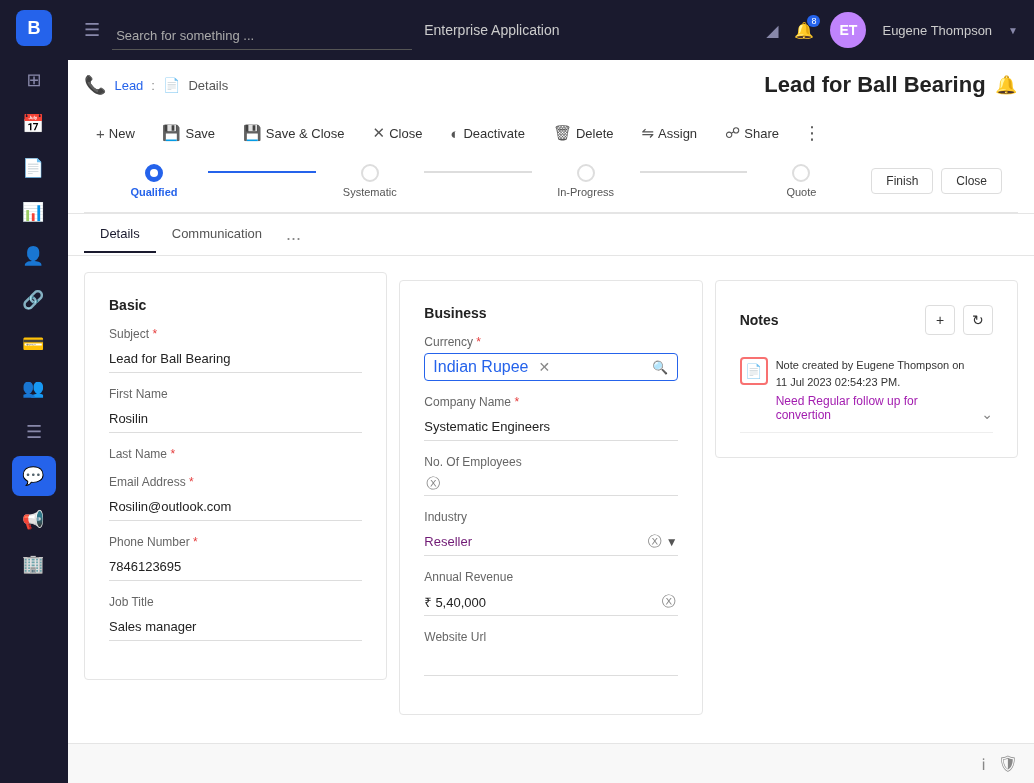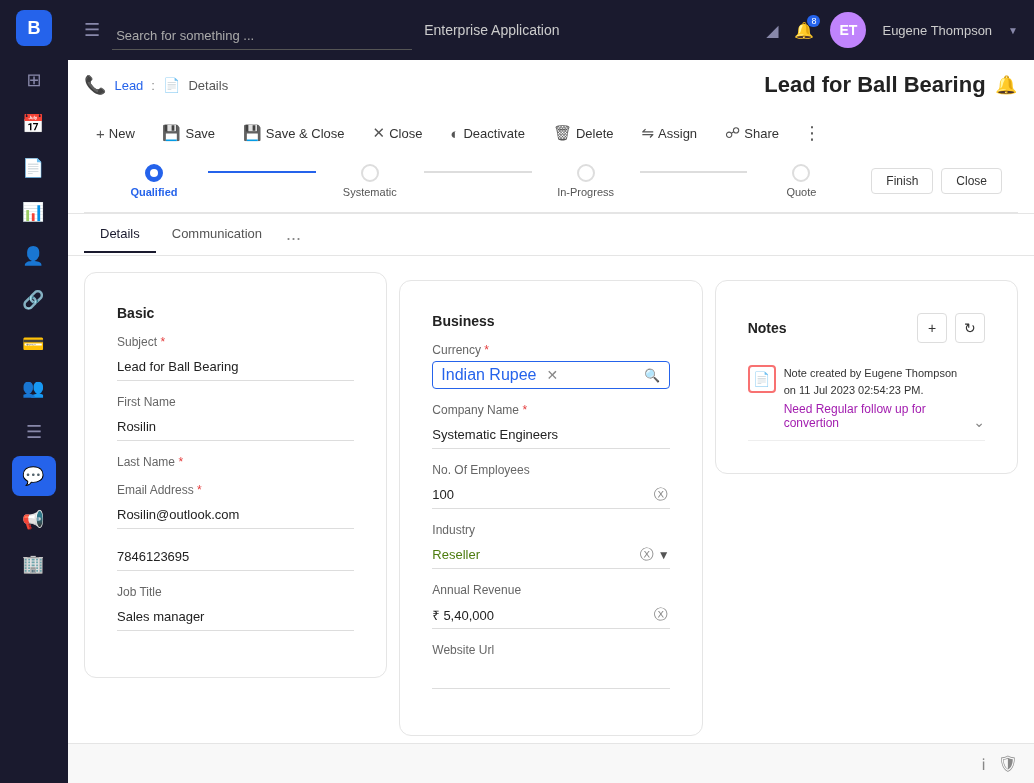--- a/index.html
+++ b/index.html
@@ -211,22 +211,22 @@
     
     .form-body {
       display: flex;
       gap: 0;
       padding: 16px;
       align-items: flex-start;
     }
     .form-section {
       background: #fff;
       border: 1px solid #e5e5e5;
-      border-radius: 12px;
-      padding: 32px;
+      border-radius: 4px;
+      padding: 24px;
       flex: 1;
     }
     .form-section + .form-section { margin-left: 12px; margin-top: 8px; }
     .section-title { font-size: 14px; font-weight: 600; color: #222; margin-bottom: 14px; }
 
     .field-group { margin-bottom: 14px; }
     .field-label { font-size: 12px; color: #666; margin-bottom: 4px; }
     .field-label .required { color: #e53e3e; }
     .field-input {
       width: 100%;
@@ -265,21 +265,21 @@
       color: #888; font-size: 14px; cursor: pointer;
       background: none; border: none; padding: 2px;
     }
 
     .field-select {
       display: flex; align-items: center;
       border-bottom: 1px solid #ddd;
     }
     .field-select select {
       flex: 1; border: none; outline: none;
-      padding: 6px 0; font-size: 13px; color: #4d7c0f; background: transparent;
+      padding: 6px 0; font-size: 13px; color: #701a75; background: transparent;
       appearance: none;
     }
     .select-clear { color: #888; font-size: 14px; cursor: pointer; margin-right: 4px; }
     .select-arrow { color: #555; font-size: 12px; cursor: pointer; }
 
     
     .notes-section {
       width: 260px;
       flex-shrink: 0;
       margin-left: 12px;
@@ -478,20 +478,23 @@
         </div>
 
         <div class="field-group">
           <div class="field-label">
             <span>Email Address</span> <span class="required">*</span>
           </div>
           <input class="field-input" type="text" value="Rosilin@outlook.com" style="">
         </div>
 
         <div class="field-group">
+          <div class="field-label">
+            <span>Phone Number</span> <span class="required">*</span>
+          </div>
           <input class="field-input" type="text" value="7846123695" style="">
         </div>
 
         <div class="field-group">
           <div class="field-label">Job Title</div>
           <input class="field-input" type="text" value="Sales manager" style="">
         </div>
       </div>
 
       <div class="form-section">
@@ -511,21 +514,20 @@
         <div class="field-group">
           <div class="field-label">
             <span>Company Name</span> <span class="required">*</span>
           </div>
           <input class="field-input" type="text" value="Systematic Engineers" style="">
         </div>
 
         <div class="field-group">
           <div class="field-label">No. Of Employees</div>
           <div class="field-with-clear">
-            <input type="text" value="100" style="">
             <button class="clear-btn">ⓧ</button>
           </div>
         </div>
 
         <div class="field-group">
           <div class="field-label">Industry</div>
           <div class="field-select">
             <select>
               <option>Reseller</option>
             </select>

